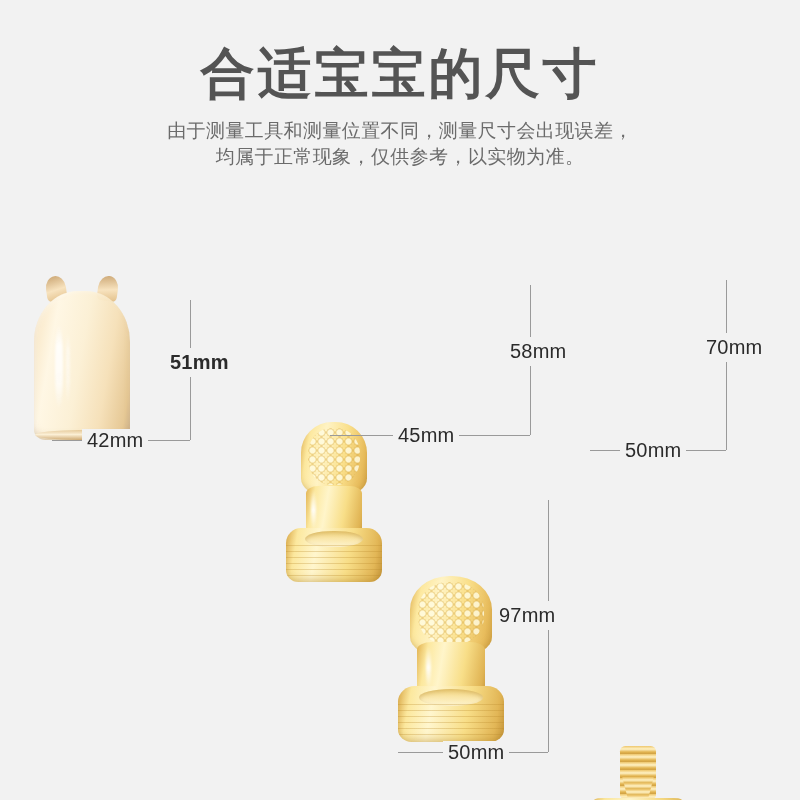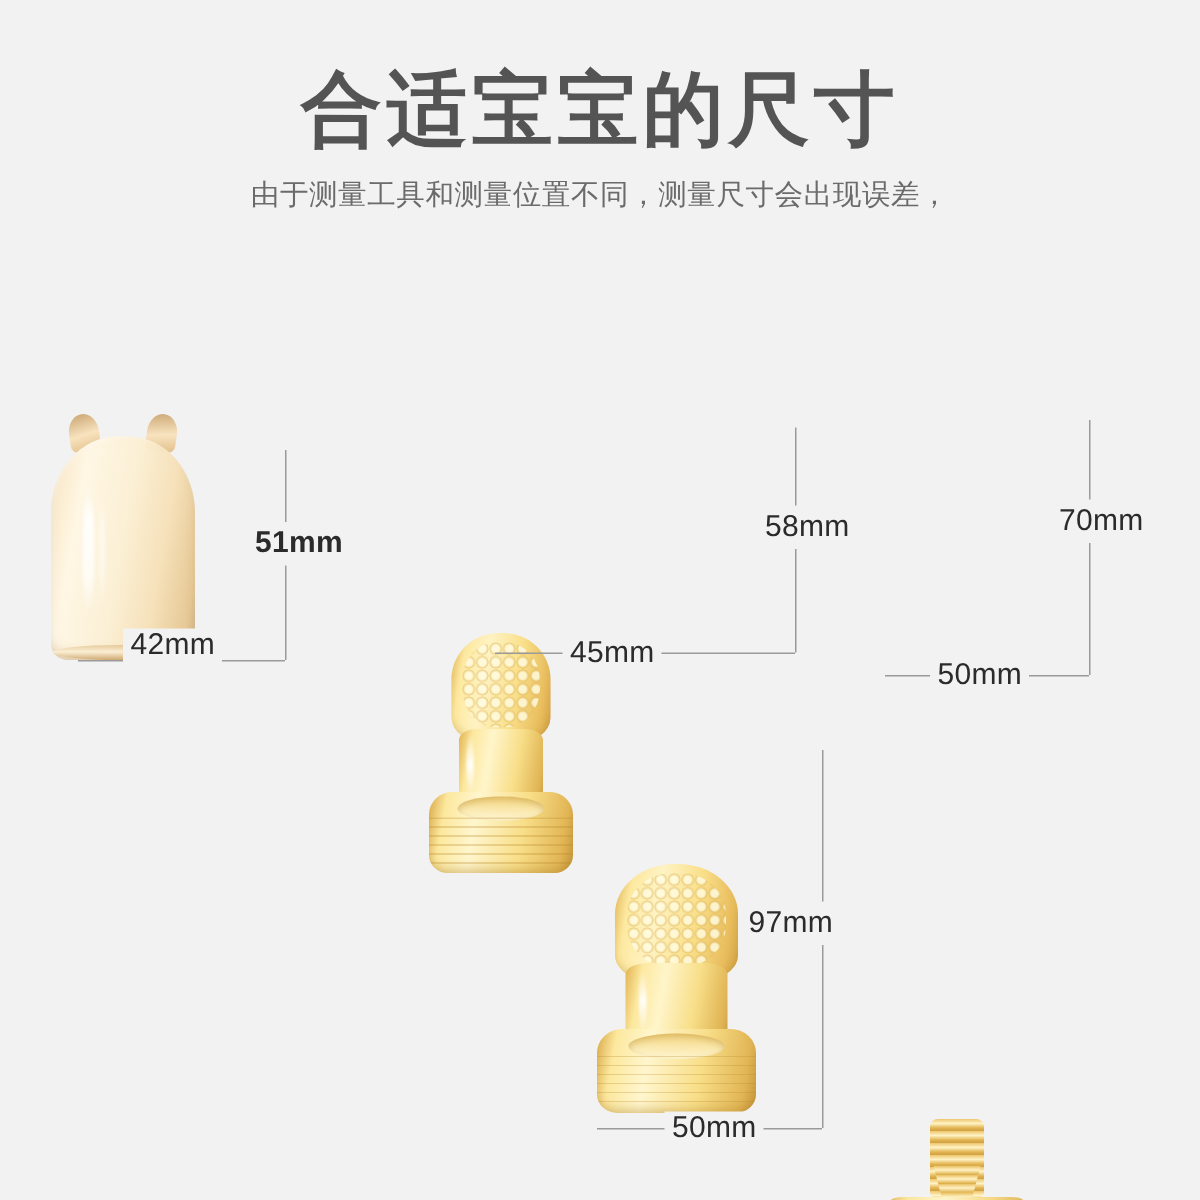--- a/index.html
+++ b/index.html
@@ -278,35 +278,36 @@
     clip-path: polygon(8% 0, 92% 0, 100% 30%, 100% 72%, 92% 100%, 8% 100%, 0 72%, 0 30%);
   }
 </style>
 </head>
 <body>
 
 <div id="header">
   <div id="title">合适宝宝的尺寸</div>
   <div id="subtitle">
     <span class="sub-line">由于测量工具和测量位置不同，测量尺寸会出现误差，</span>
+    <span class="sub-line">均属于正常现象，仅供参考，以实物为准。</span>
   </div>
 </div>
 
 <div class="product cap" style="left:34px; top:276px; width:96px; height:164px;">
   <div class="cap-ear left"></div>
   <div class="cap-ear right"></div>
   <div class="cap-body">
     <div class="cap-shine"></div>
     <div class="cap-shine s2"></div>
     <div class="cap-rim"></div>
   </div>
 </div>
 
 <div class="dim-line-h" style="left:52px; top:440px; width:138px;"></div>
-<div class="dim-label" style="left:82px; top:419px;">42mm</div>
+<div class="dim-label" style="left:82px; top:429px;">42mm</div>
 
 <div class="dim-line-v" style="left:190px; top:300px; height:140px;"></div>
 <div class="dim-label v-lab" style="left:166px; top:348px;font-weight:bold;">51mm</div>
 
 <div class="product teat" style="left:286px; top:258px; width:96px; height:160px;">
   <div class="teat-bulb">
     <div class="teat-mesh"></div>
   </div>
   <div class="teat-neck"></div>
   <div class="teat-shine"></div>
@@ -322,21 +323,21 @@
   </div>
   <div class="teat-neck" style="left:18%; right:18%;"></div>
   <div class="teat-shine"></div>
   <div class="teat-base">
     <div class="teat-base-dish"></div>
     <div class="teat-base-ribs"></div>
   </div>
 </div>
 
 <div class="dim-line-h" style="left:330px; top:435px; width:200px;"></div>
-<div class="dim-label" style="left:375px; top:424px;">45mm</div>
+<div class="dim-label" style="left:393px; top:424px;">45mm</div>
 
 <div class="dim-line-v" style="left:530px; top:285px; height:150px;"></div>
 <div class="dim-label v-lab" style="left:506px; top:337px;">58mm</div>
 
 <div class="product handle" style="left:572px; top:256px; width:132px; height:192px;">
   <div class="handle-thread"></div>
   <div class="handle-thread-taper"></div>
   <div class="handle-collar"></div>
 
 </div>

